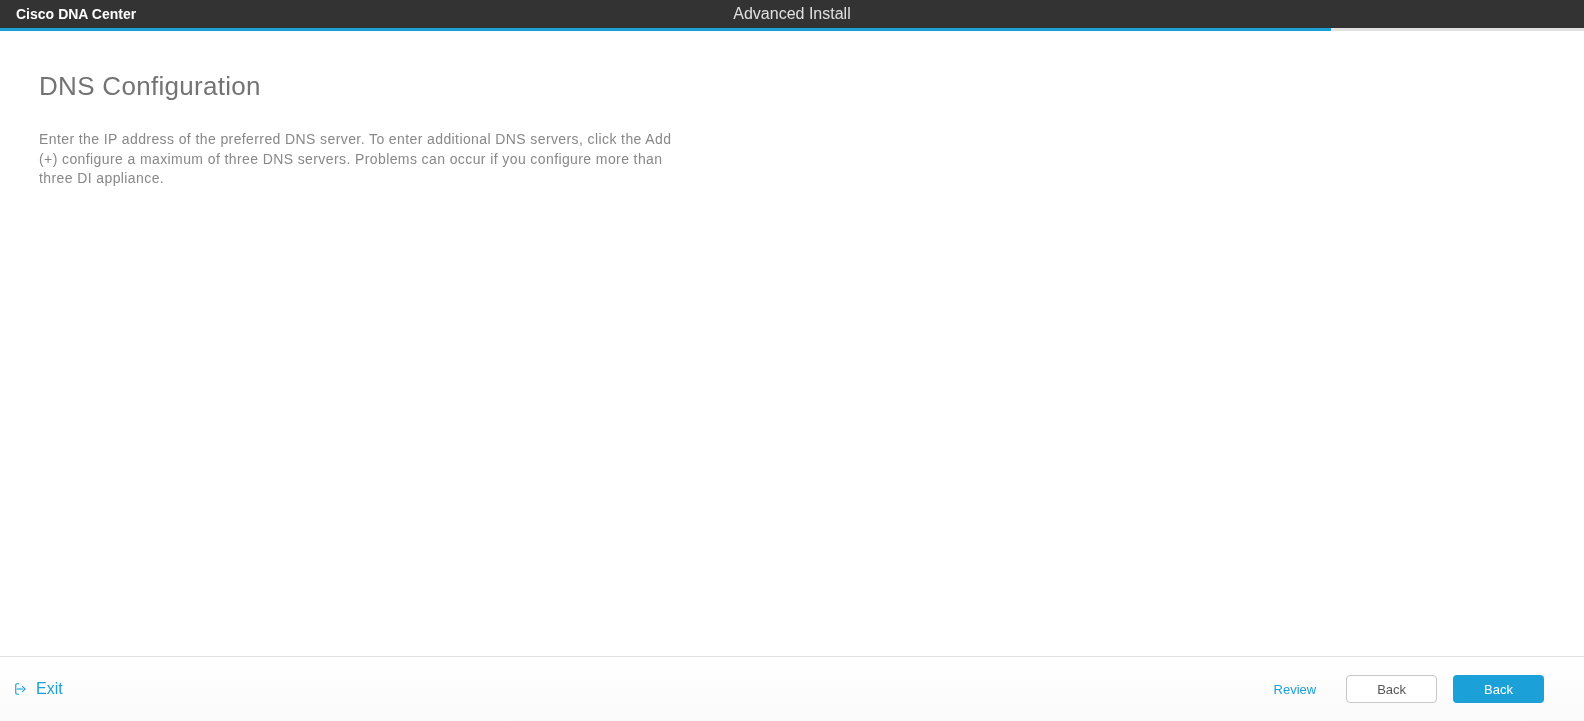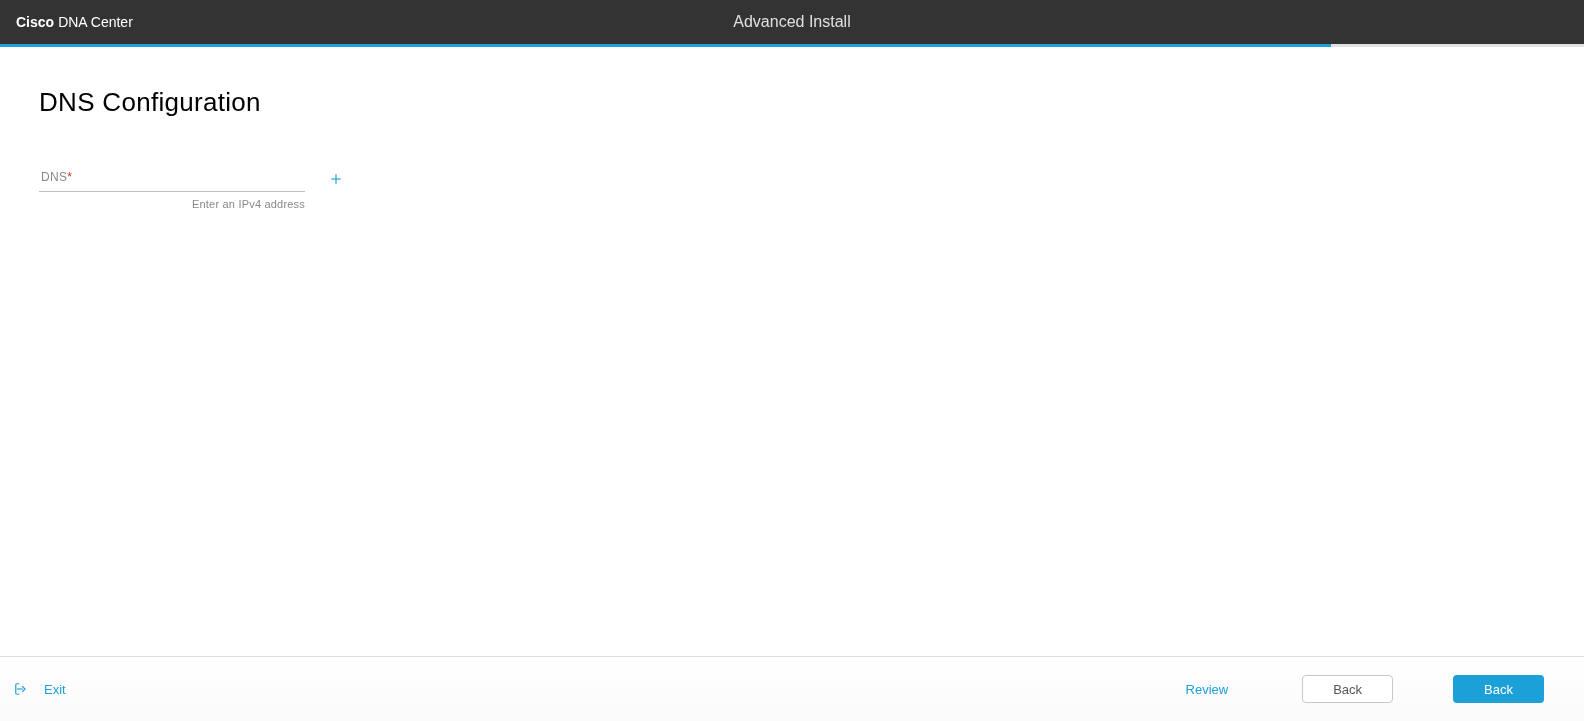--- a/index.html
+++ b/index.html
@@ -10,38 +10,38 @@
     body {
       font-family: -apple-system, BlinkMacSystemFont, "Segoe UI", Helvetica, Arial, sans-serif;
       width: 1584px;
       height: 721px;
       overflow: hidden;
       background: #ffffff;
       position: relative;
     }
     .header {
       background: #333333;
-      height: 44px;
+      height: 28px;
       display: flex;
       align-items: center;
       padding: 0 16px;
       position: relative;
     }
     .header-brand {
       color: #ffffff;
       font-size: 14px;
       display: flex;
       align-items: center;
     }
     .brand-cisco {
       font-weight: bold;
       margin-right: 4px;
     }
     .brand-dna {
-      font-weight: normal;
+      font-weight: bold;
     }
     .header-center {
       position: absolute;
       left: 50%;
       transform: translateX(-50%);
       color: #e0e0e0;
       font-size: 16px;
     }
     .progress-bar {
       height: 3px;
@@ -52,21 +52,21 @@
       height: 100%;
       background: #1ba0d7;
       width: 84%;
     }
     .content {
       padding: 40px 0 0 39px;
     }
     .page-title {
       font-size: 26px;
       font-weight: 400;
-      color: #000000;
+      color: #737373;
       margin-bottom: 28px;
       letter-spacing: 0.3px;
     }
     .page-description {
       font-size: 14px;
       color: #888888;
       line-height: 1.4;
       max-width: 640px;
       letter-spacing: 0.4px;
     }
@@ -131,23 +131,23 @@
       border-top: 1px solid #e0e0e0;
       display: flex;
       align-items: center;
       padding: 0 40px 0 14px;
       background: linear-gradient(to bottom, #ffffff, #fafafa);
     }
     .exit-link {
       display: flex;
       align-items: center;
       color: #1ba0d7;
-      font-size: 13px;
-      cursor: pointer;
-      gap: 16px;
+      font-size: 16px;
+      cursor: pointer;
+      gap: 8px;
     }
     .exit-link svg {
       width: 14px;
       height: 14px;
     }
     .footer-right {
       margin-left: auto;
       display: flex;
       align-items: center;
       gap: 30px;
@@ -161,21 +161,20 @@
     .btn {
       height: 28px;
       padding: 0 30px;
       border-radius: 4px;
       font-size: 13px;
       cursor: pointer;
       display: flex;
       align-items: center;
       justify-content: center;
       border: 1px solid transparent;
-      margin-left: 44px;
     }
     .btn-outline {
       background: #ffffff;
       border: 1px solid #c8c8c8;
       color: #555555;
     }
     .btn-primary {
       background: #1ba0d7;
       color: #ffffff;
     }
@@ -194,36 +193,22 @@
   </div>
   <div class="header-center">Advanced Install</div>
 </div>
 
 <div class="progress-bar">
   <div class="progress-fill"></div>
 </div>
 
 <div class="content">
   <h1 class="page-title">DNS Configuration</h1>
-
-  <div class="form-area">
-    <div class="field-wrapper">
-      <span class="field-label">
-        <span>DNS</span><span class="req-mark">*</span>
-      </span>
-      <input type="text" class="field-input-line" value="" style="">
-      <div class="field-helper">Enter an IPv4 address</div>
-    </div>
-    <div class="add-btn">
-      <svg viewBox="0 0 24 24" fill="none" stroke="currentColor" stroke-width="2">
-        <line x1="12" y1="4" x2="12" y2="20"></line>
-        <line x1="4" y1="12" x2="20" y2="12"></line>
-      </svg>
-    </div>
-  </div>
+  <p class="page-description">Enter the IP address of the preferred DNS server. To enter additional DNS servers, click the Add (+) configure a maximum of three DNS servers. Problems can occur if you configure more than three DI appliance.</p>
+
 </div>
 
 <div class="footer">
   <div class="exit-link">
     <svg viewBox="0 0 24 24" fill="none" stroke="currentColor" stroke-width="2">
       <path d="M15 3h4a2 2 0 0 1 2 2v14a2 2 0 0 1-2 2h-4" transform="scale(-1,1) translate(-24,0)"></path>
       <polyline points="10 17 5 12 10 7" transform="scale(-1,1) translate(-24,0)"></polyline>
       <line x1="19" y1="12" x2="9" y2="12" transform="scale(-1,1) translate(-24,0)"></line>
     </svg>
     <span>Exit</span>

